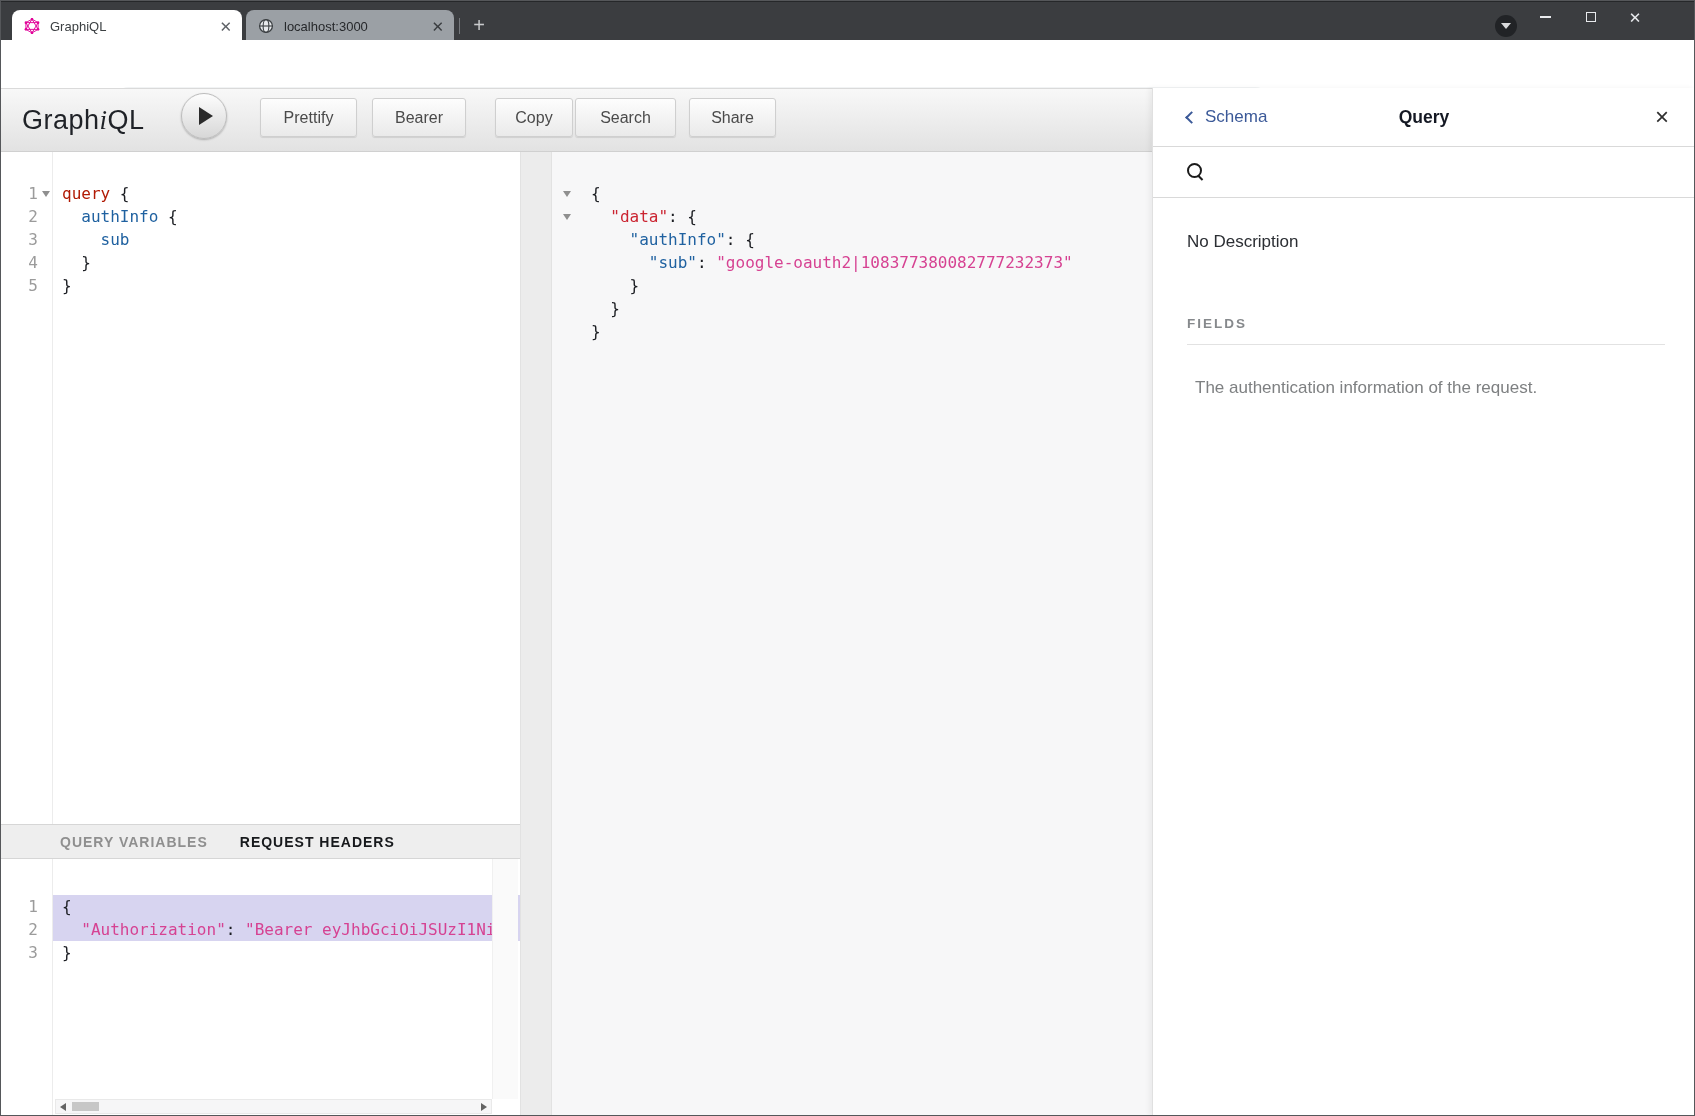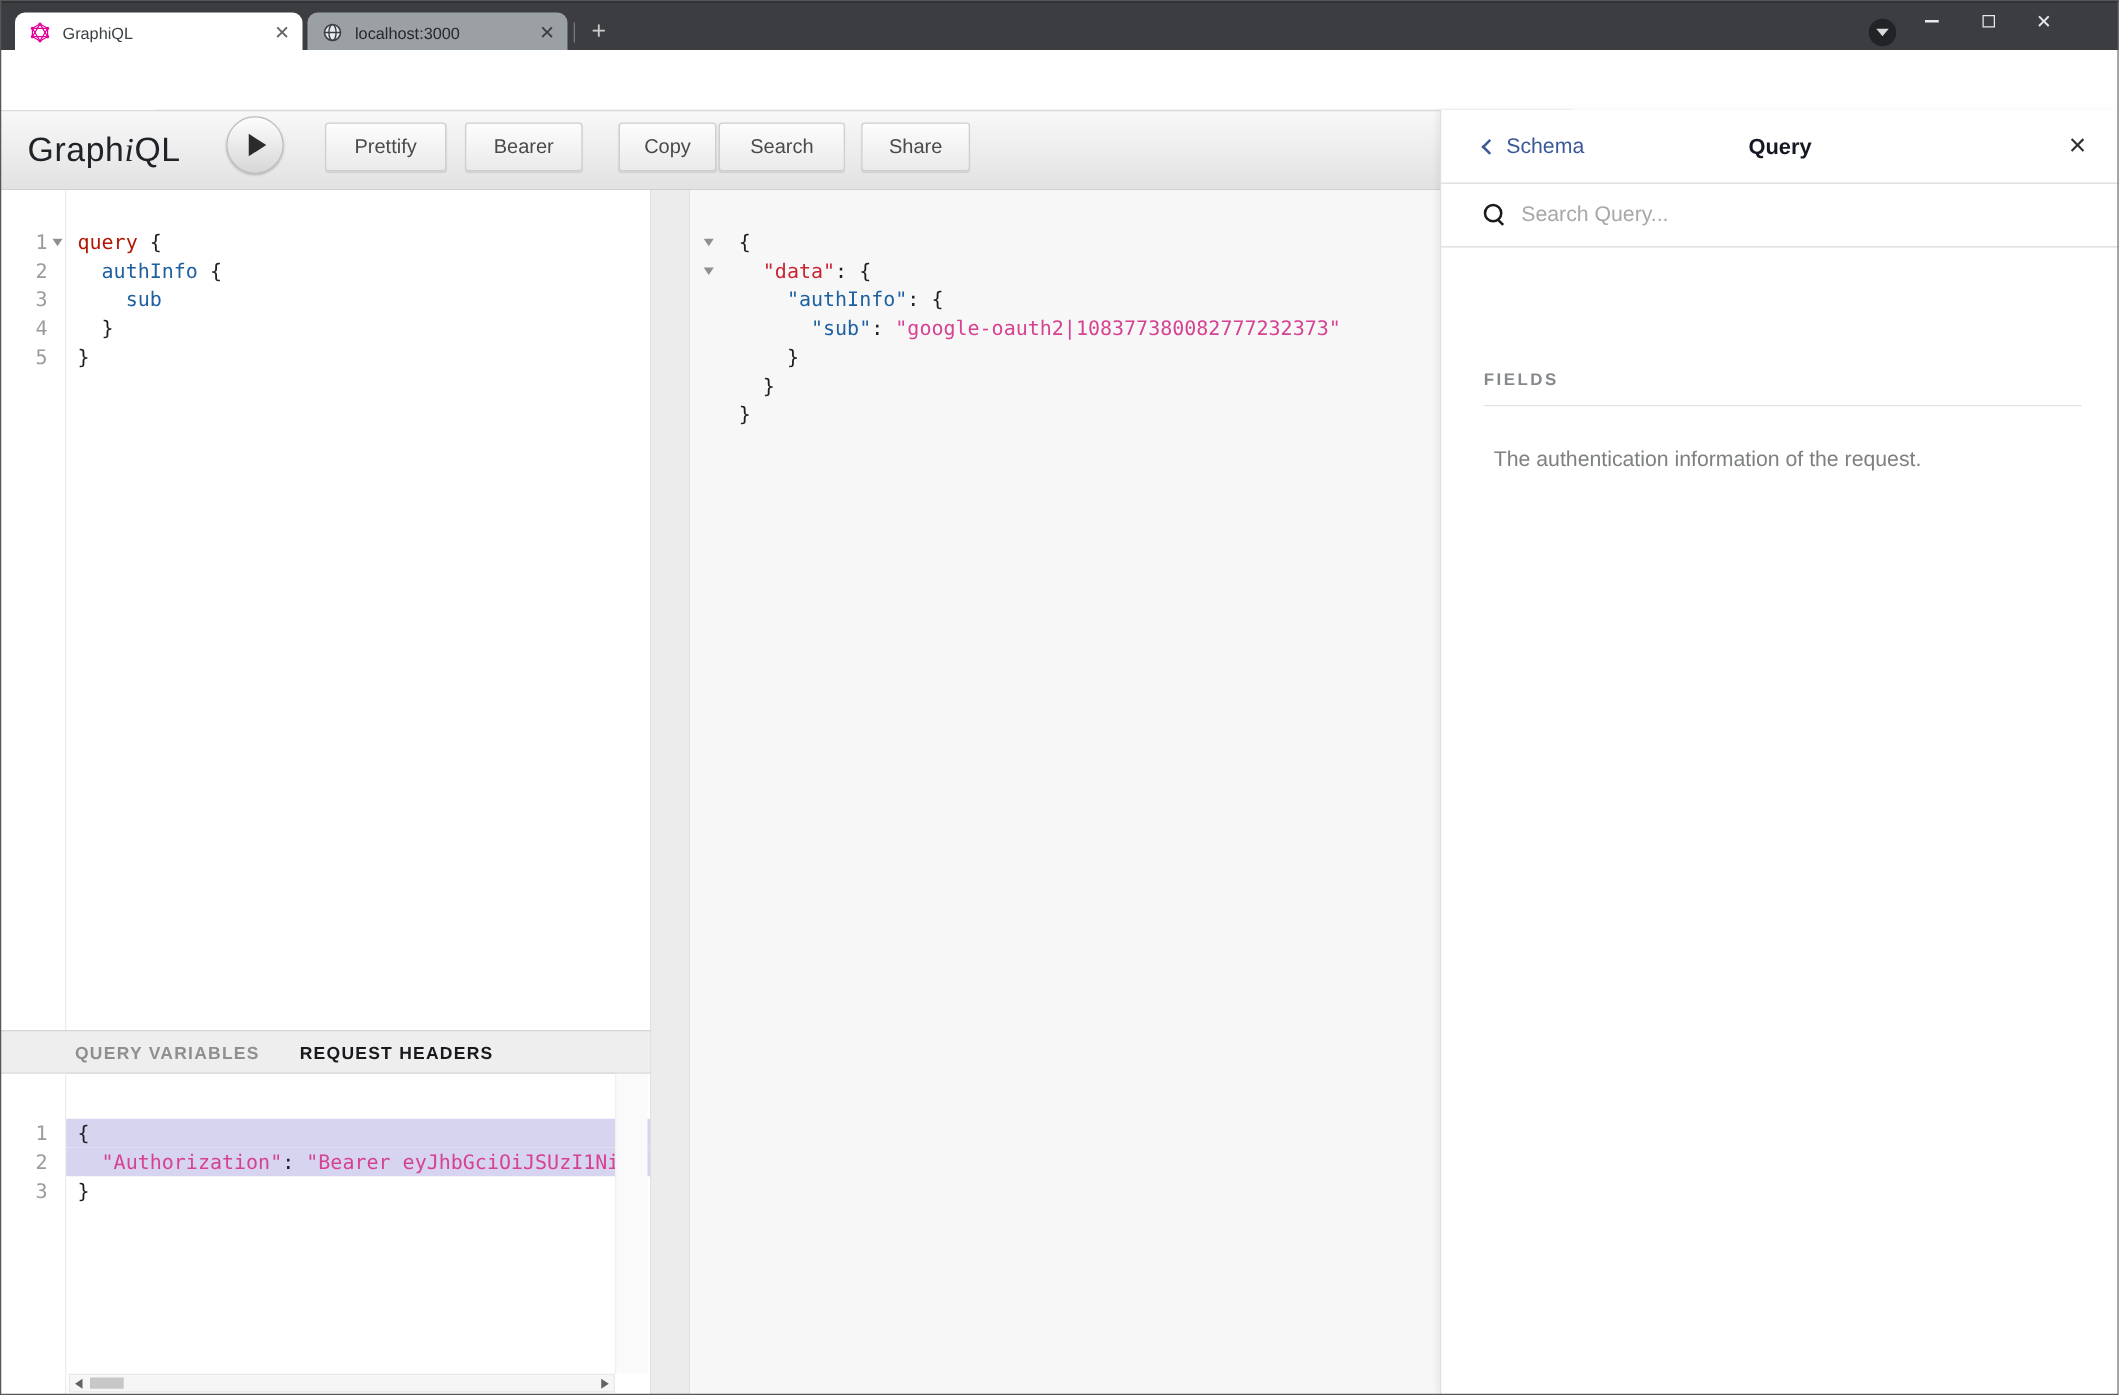--- a/index.html
+++ b/index.html
@@ -306,22 +306,22 @@
   <div class="docs-header">
     <div class="back-link">
       <div class="chev-left"></div>
       <span>Schema</span>
     </div>
     <div class="docs-title">Query</div>
     <div class="docs-close">×</div>
   </div>
   <div class="docs-search">
     <div class="mag"></div>
-    <input type="text" placeholder="Search Query..." style="">
   </div>
   <div class="docs-body">
+    <div class="no-desc">No Description</div>
     <div class="fields-label">FIELDS</div>
     <hr class="fields-hr">
     <div class="field-desc">The authentication information of the request.</div>
   </div>
 </div>
 
 <div class="frame-border"></div>
 
 </body></html>

